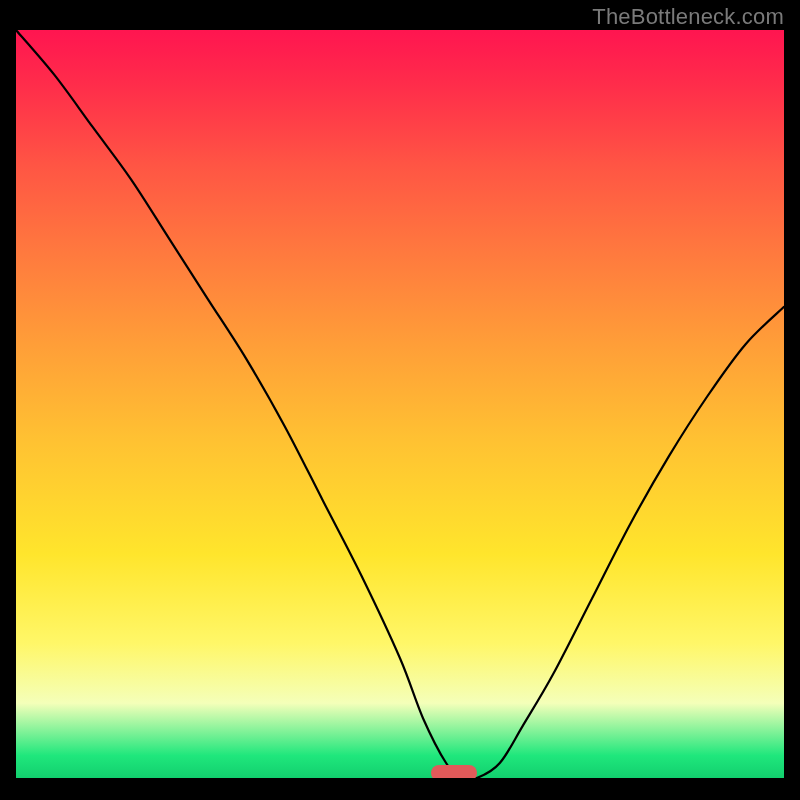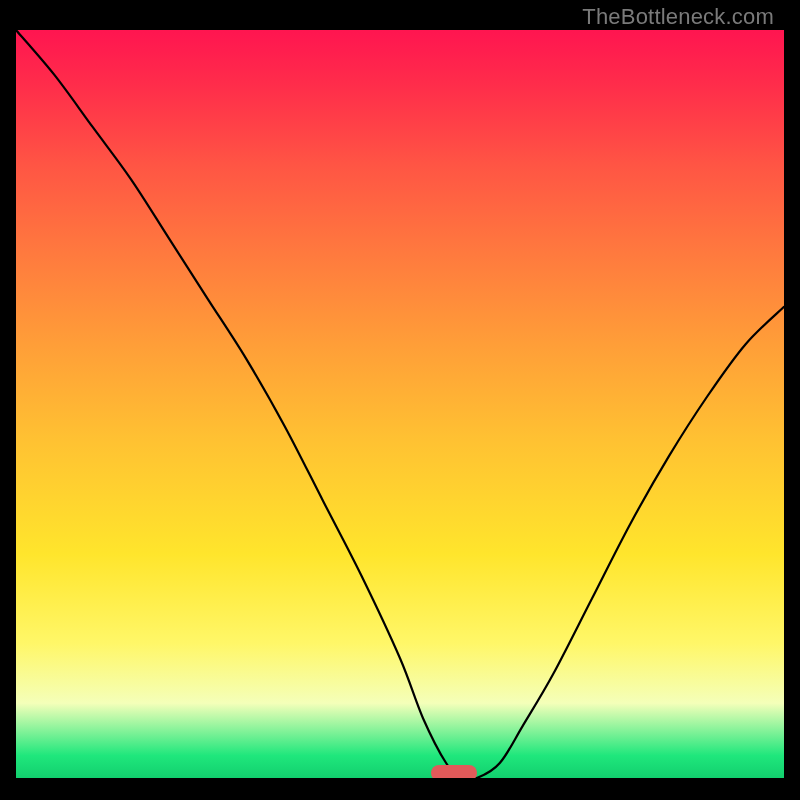--- a/index.html
+++ b/index.html
@@ -13,21 +13,21 @@
   }
   .frame {
     position: relative;
     width: 800px;
     height: 800px;
     background: #000;
   }
   .watermark {
     position: absolute;
     top: 4px;
-    right: 26px;
+    right: 16px;
     color: #7a7a7a;
     font-size: 22px;
     font-weight: 500;
     letter-spacing: 0.2px;
     z-index: 5;
   }
   .plot {
     position: absolute;
     left: 16px;
     top: 30px;

